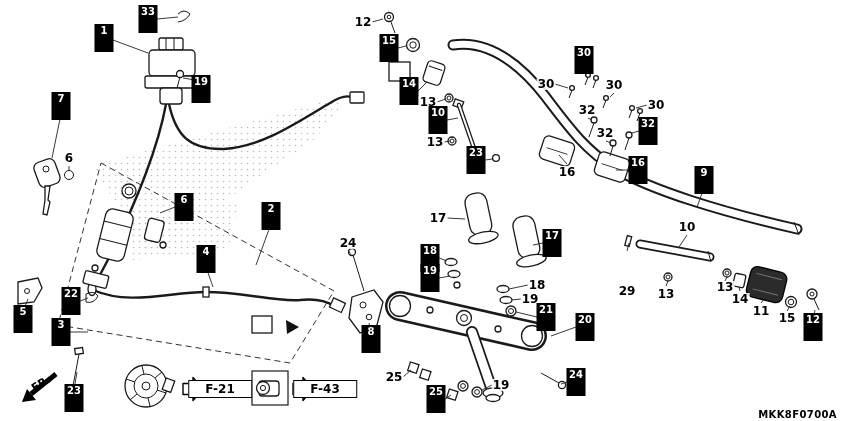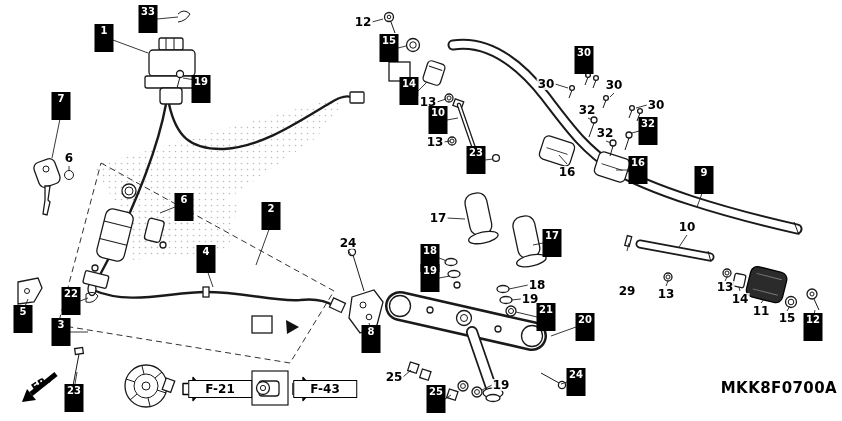--- a/index.html
+++ b/index.html
@@ -6,21 +6,21 @@
   .stage{position:relative;width:842px;height:421px;background:#fff;overflow:hidden;
          font-family:"DejaVu Sans","Liberation Sans",sans-serif;}
   .stage svg{position:absolute;left:0;top:0;}
   #callout-layer{position:absolute;left:0;top:0;width:842px;height:421px;}
   .co{position:absolute;transform:translate(-50%,-50%);font-weight:bold;white-space:nowrap;}
   .co.boxed{background:#000;color:#fff;font-size:10px;line-height:13px;height:28px;
             min-width:15px;text-align:center;padding:0 2px;}
   .co.plain{color:#000;font-size:12px;line-height:12px;background:rgba(255,255,255,.85);padding:0 1px;}
   .fref{position:absolute;transform:translate(-50%,-50%);border:1.6px solid #000;background:#fff;
         font-weight:bold;font-size:12px;line-height:14px;padding:1px 16px;color:#000;}
-  .code{position:absolute;right:5px;bottom:24px;font-size:15px;font-weight:bold;
+  .code{position:absolute;right:5px;bottom:1px;font-size:10px;font-weight:bold;
         letter-spacing:.4px;color:#000;}
   .fr{position:absolute;left:31px;top:377px;font-size:11px;font-weight:bold;color:#000;
       transform:rotate(-33deg);}
   
   .ld{stroke:#222;stroke-width:0.9;}
   .part{fill:#fff;stroke:#1a1a1a;stroke-width:1.3;}
   .thin{fill:none;stroke:#1a1a1a;stroke-width:1;}
   .wire{fill:none;stroke:#1a1a1a;stroke-width:2.4;}
   .tubeO{fill:none;stroke:#1a1a1a;stroke-linecap:round;}
   .tubeI{fill:none;stroke:#fff;stroke-linecap:round;}

